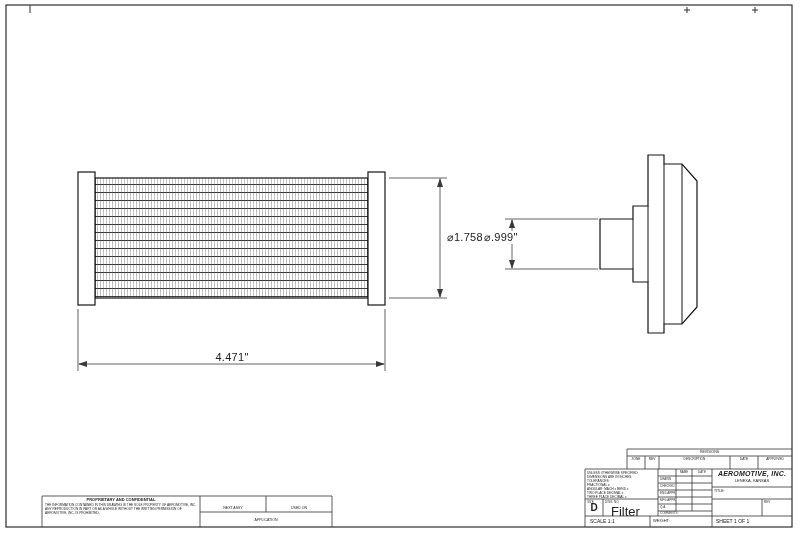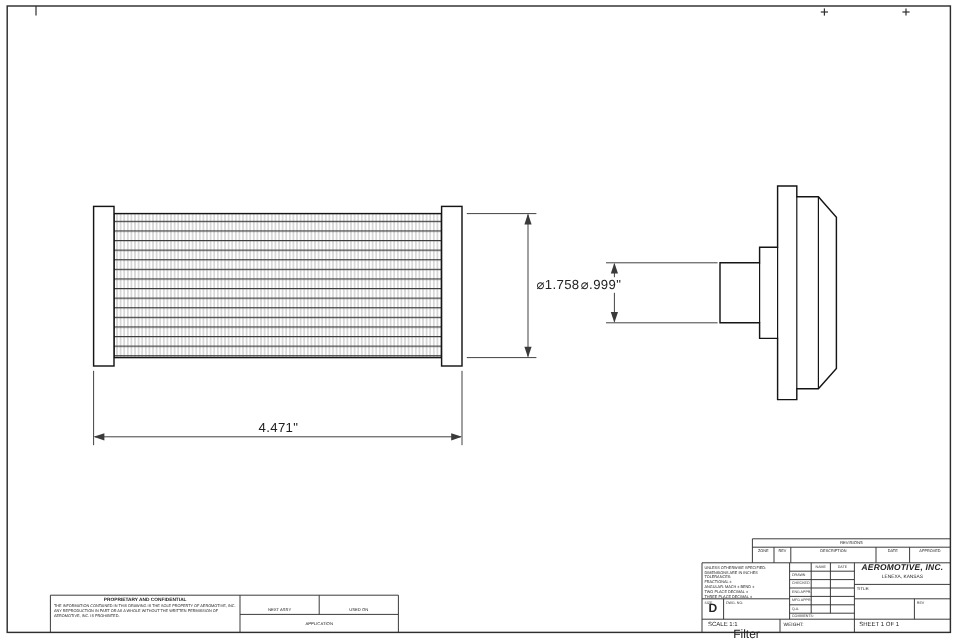--- a/index.html
+++ b/index.html
@@ -9,21 +9,21 @@
   svg{position:absolute;left:0;top:0;}
   .dim{position:absolute;font-size:11px;letter-spacing:.3px;color:#222;background:#fff;padding:0 1px;white-space:nowrap;}
   .c{text-align:center;}
   .t3{font-size:3.2px;line-height:1.25;}
   .t35{font-size:3.5px;line-height:1.2;}
   .t4{font-size:4px;line-height:1.2;}
   .t5{font-size:5px;line-height:1.2;}
   .b{font-weight:bold;}
   .company{font-size:7px;font-weight:bold;font-style:italic;letter-spacing:.2px;}
   .bigletter{font-size:10px;font-weight:bold;}
-  .dwgtitle{font-size:10px;margin-top:20px;}
+  .dwgtitle{font-size:13px;}
   .tiny-label{position:absolute;font-size:3px;line-height:1;color:#333;white-space:nowrap;}
   .note-line{white-space:nowrap;}
 </style>
 </head>
 <body>
 
 <div id="stage">
 
   <svg width="800" height="533" viewBox="0 0 800 533">
     <defs>

